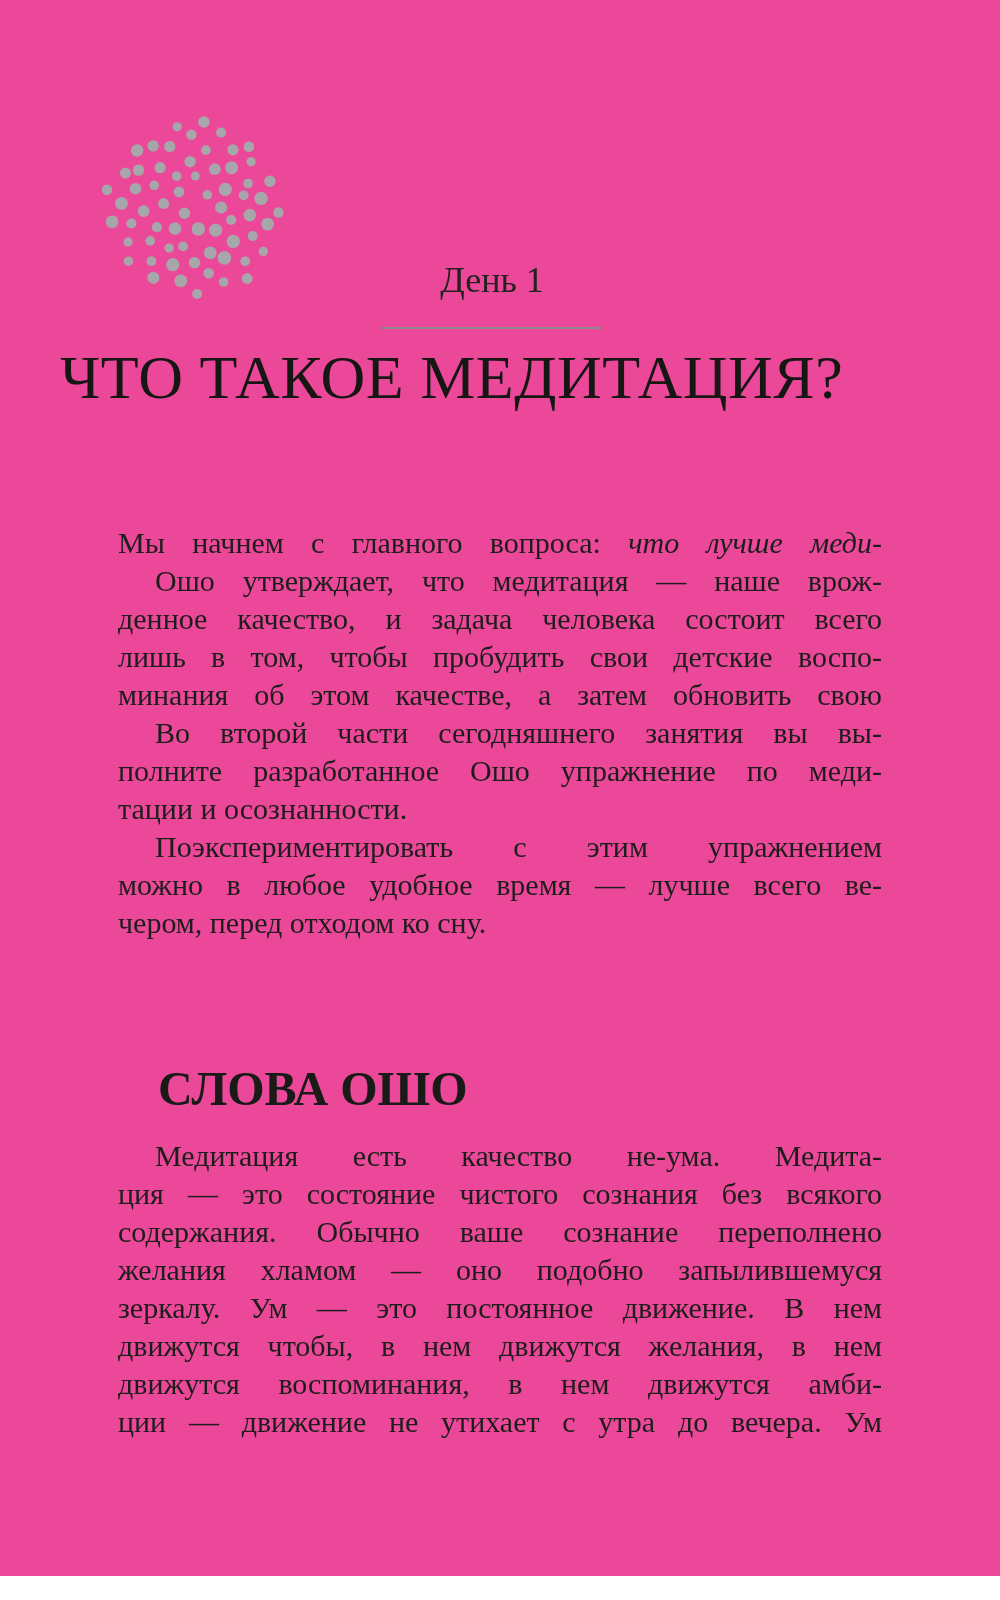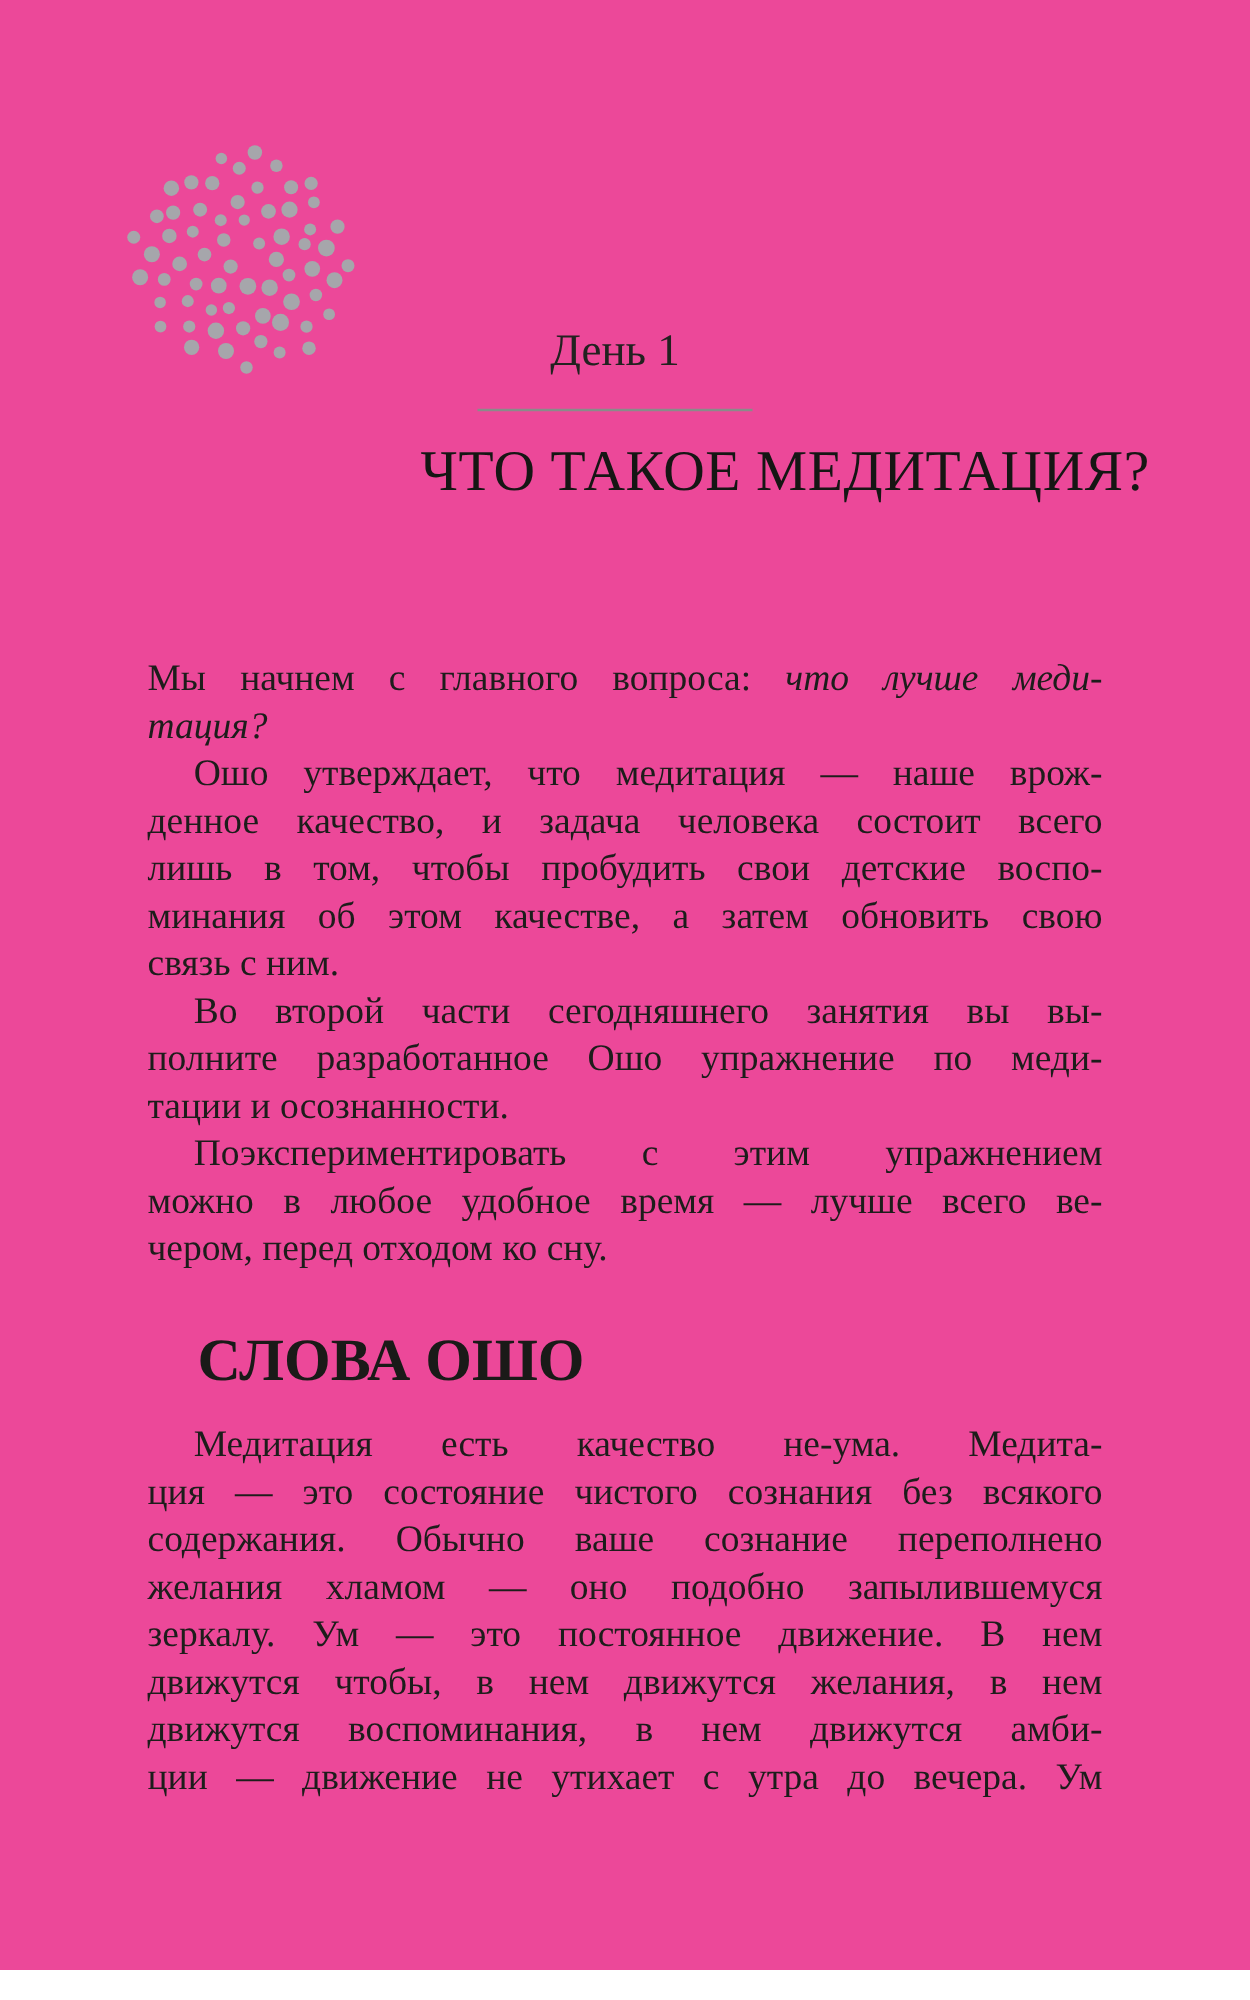--- a/index.html
+++ b/index.html
@@ -15,21 +15,21 @@
   .kicker{
     position:absolute;left:110px;top:260px;width:764px;
     text-align:center;font-size:36px;line-height:40px;color:#222220;
   }
   .divider{
     position:absolute;left:382px;top:327px;width:220px;height:2px;
     background:#8a8a8a;
   }
   .title{
     position:absolute;left:60px;top:352px;width:860px;margin:0;
-    text-align:right;font-size:46px;line-height:50px;
+    text-align:left;font-size:62px;line-height:50px;
     font-weight:normal;letter-spacing:0.5px;color:#161614;
   }
   .textblock{
     position:absolute;left:118px;width:764px;
     font-size:30px;line-height:38px;
   }
   .intro{top:524px;}
   .osho{top:1137px;}
   .line{text-align:justify;text-align-last:justify;}
   .line.end{text-align-last:left;}
@@ -113,26 +113,24 @@
     </svg>
 
   <div class="kicker">День 1</div>
 
   <div class="divider"></div>
 
   <h1 class="title">ЧТО ТАКОЕ МЕДИТАЦИЯ?</h1>
 
   <div class="textblock intro" id="intro-block">
       <div class="line"><span>Мы начнем с главного вопроса: </span><em>что лучше меди-</em></div>
-      <div class="line end"><em>тация?</em></div>
       <div class="line indent"><span>Ошо утверждает, что медитация — наше врож-</span></div>
       <div class="line"><span>денное качество, и задача человека состоит всего</span></div>
       <div class="line"><span>лишь в том, чтобы пробудить свои детские воспо-</span></div>
       <div class="line"><span>минания об этом качестве, а затем обновить свою</span></div>
-      <div class="line end"><span>связь с ним.</span></div>
       <div class="line indent"><span>Во второй части сегодняшнего занятия вы вы-</span></div>
       <div class="line"><span>полните разработанное Ошо упражнение по меди-</span></div>
       <div class="line end"><span>тации и осознанности.</span></div>
       <div class="line indent"><span>Поэкспериментировать с этим упражнением</span></div>
       <div class="line"><span>можно в любое удобное время — лучше всего ве-</span></div>
       <div class="line end"><span>чером, перед отходом ко сну.</span></div>
     </div>
 
   <h2 class="section-heading">СЛОВА ОШО</h2>
 

